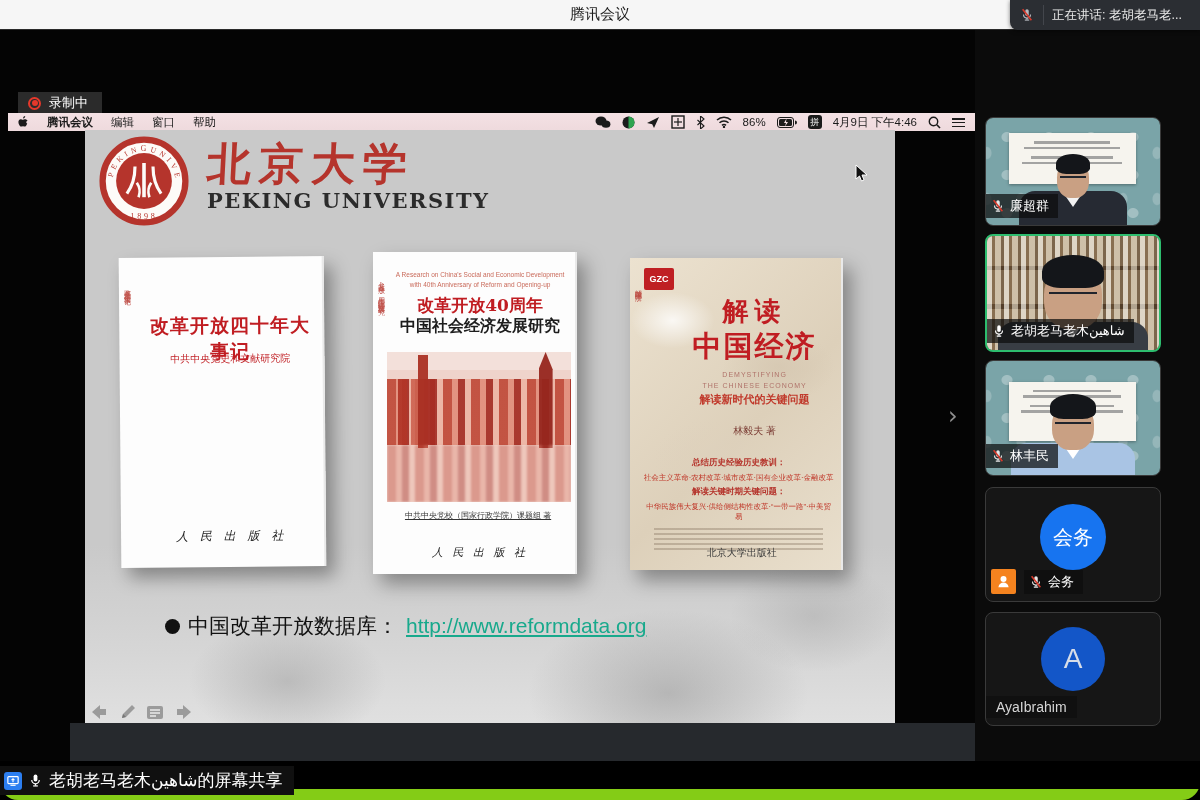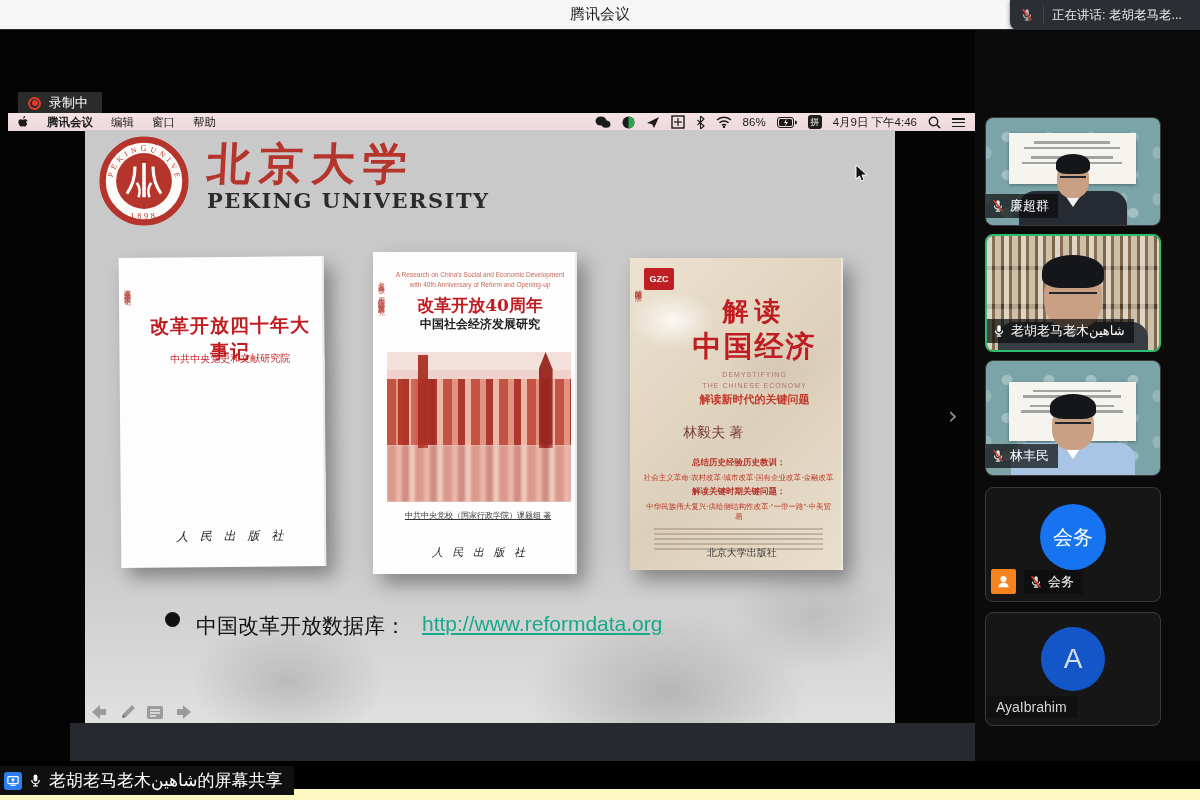--- a/index.html
+++ b/index.html
@@ -1,17 +1,17 @@
 <!DOCTYPE html>
 <html><head>
 <meta charset="utf-8">
 <style>
   * { margin:0; padding:0; box-sizing:border-box; }
   html,body { width:1200px; height:800px; background:#000; font-family:"Liberation Sans", sans-serif; overflow:hidden; }
-  #stage { position:relative; width:1200px; height:800px; background:#fef9c3; }
+  #stage { position:relative; width:1200px; height:800px; background:#84cc16;border-radius:18px; }
 
   
   .topbar { position:absolute; left:0; top:0; width:1200px; height:30px; background:#f6f6f6; border-bottom:1px solid #2a2a2a; display:flex; align-items:center; justify-content:center; }
   .topbar-title { font-size:15px; color:#1c1c1c; }
   .speaker-box { position:absolute; right:0; top:0; height:30px; width:190px; background:#2b2e33; border-bottom-left-radius:8px; display:flex; align-items:center; box-shadow:0 1px 4px rgba(0,0,0,.5); z-index:30; }
   .speaker-mic { width:34px; display:flex; align-items:center; justify-content:center; border-right:1px solid #43464c; height:20px; }
   .speaker-text { color:#e8e8e8; font-size:12.5px; padding-left:8px; white-space:nowrap; overflow:hidden; }
 
   
   .share-area { position:absolute; left:0; top:30px; width:975px; height:731px; background:#040404; overflow:hidden; }
@@ -46,21 +46,21 @@
   .book { position:absolute; background:#fdfdfd; box-shadow:8px 10px 18px rgba(0,0,0,.35), -2px 0 0 #e9e9e9 inset; }
   .book .spine-txt { position:absolute; left:3px; top:26px; writing-mode:vertical-rl; font-size:7px; color:#b5342c; letter-spacing:1px; opacity:.85; }
   .book1 { left:35px; top:127px; width:205px; height:310px; transform:rotate(-.5deg); }
   .book1 .b1-title { position:absolute; left:12%; right:4%; top:56px; text-align:center; color:#c01d22; font-size:19px; font-weight:bold; font-family:"DejaVu Serif", serif; letter-spacing:1px; }
   .book1 .b1-author { position:absolute; left:12%; right:4%; top:95px; text-align:center; color:#c01d22; font-size:10px; font-family:"DejaVu Serif", serif; }
   .book1 .b1-pub { position:absolute; left:12%; right:4%; bottom:22px; text-align:center; color:#222; font-size:12px; font-style:italic; font-family:"DejaVu Serif", serif; letter-spacing:4px; }
 
   .book2 { left:288px; top:122px; width:204px; height:322px; }
   .book2 .b2-en { position:absolute; left:10%; right:5%; top:18px; text-align:center; color:#c96a5a; font-size:6.5px; line-height:1.5; }
   .book2 .b2-t1 { position:absolute; left:10%; right:5%; top:42px; text-align:center; color:#c01d22; font-size:17px; font-weight:bold; font-family:"DejaVu Serif", serif; }
-  .book2 .b2-t2 { position:absolute; left:8%; right:3%; top:64px; text-align:center; color:#1d1d1d; font-size:12px; font-weight:bold; font-family:"DejaVu Serif", serif; }
+  .book2 .b2-t2 { position:absolute; left:8%; right:3%; top:64px; text-align:center; color:#1d1d1d; font-size:16px; font-weight:bold; font-family:"DejaVu Serif", serif; }
   .b2-sky { position:absolute; left:14px; right:6px; top:100px; height:150px; background:linear-gradient(#f3e0da 0 12%, #efd3cb 12% 100%); overflow:hidden; }
   .b2-buildings { position:absolute; left:0; right:0; top:18%; height:44%; background:
       linear-gradient(90deg, transparent 0 6%, rgba(178,54,40,.95) 6% 11%, transparent 11% 13%, rgba(205,98,80,.9) 13% 17%, transparent 17% 20%, rgba(167,45,35,.95) 20% 26%, transparent 26%),
       repeating-linear-gradient(90deg, rgba(190,70,52,.9) 0 9px, rgba(224,136,116,.85) 9px 15px, rgba(164,44,34,.92) 15px 22px, rgba(236,176,158,.8) 22px 28px); }
   .b2-tower-l { position:absolute; left:17%; top:2%; width:10px; height:62%; background:rgba(170,48,36,.95); }
   .b2-tower-r { position:absolute; right:10%; top:0; width:14px; height:64%; background:rgba(150,38,30,.95); clip-path:polygon(0 18%, 50% 0, 100% 18%, 100% 100%, 0 100%); }
   .b2-reflect { position:absolute; left:0; right:0; top:62%; height:38%; opacity:.45; filter:blur(1px); transform:scaleY(-1); background:
       repeating-linear-gradient(90deg, rgba(190,70,52,.9) 0 9px, rgba(224,136,116,.85) 9px 15px, rgba(164,44,34,.92) 15px 22px, rgba(236,176,158,.8) 22px 28px); }
   .book2 .b2-author { position:absolute; left:5%; right:2%; top:258px; text-align:center; color:#333; font-size:8px;text-decoration:underline; }
   .book2 .b2-pub { position:absolute; left:10%; right:5%; bottom:14px; text-align:center; color:#222; font-size:11px; font-style:italic; font-family:"DejaVu Serif", serif; letter-spacing:3px; }
@@ -70,28 +70,28 @@
       radial-gradient(60px 40px at 20% 20%, rgba(255,255,255,.8), transparent 70%),
       radial-gradient(80px 50px at 70% 35%, rgba(214,200,178,.9), transparent 70%),
       radial-gradient(90px 60px at 40% 65%, rgba(222,209,189,.8), transparent 70%),
       linear-gradient(135deg,#ece2d0,#ddd0ba 55%,#e9dfcd); }
   .b3-badge { position:absolute; left:14px; top:10px; width:30px; height:22px; background:#bf1f23; color:#fff; font-size:9px; font-weight:bold; display:flex; align-items:center; justify-content:center; border-radius:2px; }
   .book3 .b3-t { position:absolute; left:25%; right:8%; top:42px; text-align:center; color:#c01d22; font-weight:bold; font-family:"DejaVu Serif", serif; }
   .b3-t1 { font-size:26px; letter-spacing:6px; }
   .b3-t2 { font-size:29px; letter-spacing:2px; line-height:1.15; }
   .book3 .b3-en { position:absolute; left:25%; right:8%; top:112px; text-align:center; color:#b0736a; font-size:7px; letter-spacing:1px; line-height:1.5; }
   .book3 .b3-sub { position:absolute; left:25%; right:8%; top:134px; text-align:center; color:#c0392b; font-size:11px; font-weight:bold; }
-  .book3 .b3-author { position:absolute; left:25%; right:8%; top:166px; color:#7a3b33; font-size:14px; }
+  .book3 .b3-author { position:absolute; left:25%; right:8%; top:166px; text-align:center; color:#7a3b33; font-size:10px; }
   .book3 .b3-blurb { position:absolute; left:6%; right:4%; top:196px; text-align:center; }
   .b3-bh { color:#b5342c; font-size:8.5px; font-weight:bold; margin-top:3px; }
   .b3-bl { color:#c0392b; font-size:7.5px; margin-top:4px; }
   .b3-fineprint { margin:6px auto 0; width:88%; height:24px; background:repeating-linear-gradient(rgba(120,100,80,.55) 0 2px, transparent 2px 5px); opacity:.6; }
   .book3 .b3-pub { position:absolute; left:10%; right:5%; bottom:10px; text-align:center; color:#3a3a3a; font-size:10px; font-family:"DejaVu Serif", serif; }
 
-  .bullet-line { position:absolute; left:80px; top:482px; display:flex; align-items:flex-start; gap:16px; }
+  .bullet-line { position:absolute; left:80px; top:482px; display:flex; align-items:center; gap:8px; }
   .bullet-dot { width:15px; height:15px; background:#111; border-radius:50%; }
   .bullet-text { font-size:21px; color:#111; }
   .bullet-link { font-size:21px; color:#18a98c; text-decoration:underline; }
 
   .nav-toolbar { position:absolute; left:6px; top:572px; display:flex; align-items:center; gap:7px; }
   .nav-ic { width:20px; height:20px; display:flex; align-items:center; justify-content:center; }
 
   .cursor { position:absolute; left:770px; top:34px; }
 
   .app-strip { position:absolute; left:70px; top:693px; width:905px; height:38px; background:#26292d; }

